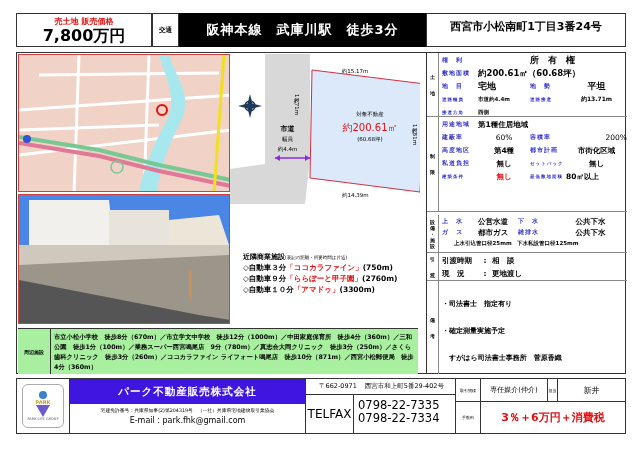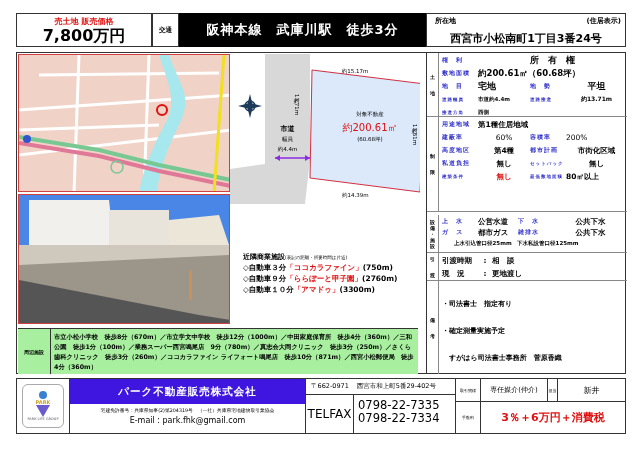--- a/index.html
+++ b/index.html
@@ -36,43 +36,39 @@
 .row .k.s{font-size:4.5px}
 .row .v{flex:1}
 .foot{left:16px;top:378px;width:610px;height:56px;border:1.5px solid #333;display:flex}
 .logo{width:53px;border-right:1px solid #333;display:flex;align-items:center;justify-content:center}
 .logo .in{width:42px;height:44px;border:1px solid #aaa;border-radius:6px;display:flex;flex-direction:column;align-items:center;justify-content:center;font-size:3.5px;color:#556}
 .company{width:236px;border-right:1px solid #333;display:flex;flex-direction:column}
 .company .nm{height:25px;background:#3f16e0;color:#fff;font-size:10.5px;font-weight:bold;display:flex;align-items:center;justify-content:center;letter-spacing:1px}
 .company .lic{font-size:4.8px;text-align:center;margin-top:3px}
 .company .em{font-size:8px;text-align:center;margin-top:3px}
 .contact{width:150px;border-right:1px solid #333;display:flex;flex-direction:column}
-.contact .zip{height:16px;border-bottom:1px solid #333;font-size:6.5px;display:flex;align-items:center;gap:8px;padding-left:5px}
+.contact .zip{height:16px;border-bottom:1px solid #333;font-size:6.5px;display:flex;align-items:center;gap:8px;padding-left:13px}
 .contact .ph{flex:1;display:flex}
 .contact .ph .lb{width:48px;border-right:1px solid #333;font-size:12px;display:flex;flex-direction:row;align-items:center;justify-content:center;line-height:8px}
 .contact .ph .nums{flex:1;font-size:11.5px;line-height:13px;padding:4px 0 0 4px}
 .deal{flex:1;display:flex;flex-direction:column}
 .deal .r1{height:23px;display:flex;border-bottom:1px solid #333}
 .deal .r2{flex:1;display:flex}
 .deal .c{display:flex;align-items:center;justify-content:center;border-right:1px solid #333}
 </style>
 </head>
 <body>
 
 <div class="abs bx hdr-price">
   <div class="l1">売土地 販売価格</div>
   <div class="l2">7,800万円</div>
 </div>
 <div class="abs bx hdr-trans">交通</div>
 <div class="abs hdr-station">阪神本線　武庫川駅　徒歩3分</div>
 <div class="abs bx hdr-loc">
-  <div class="t">
-      <span>所在地</span>
-      <span>(住居表示)</span>
-    </div>
   <div class="a">西宮市小松南町1丁目3番24号</div>
 </div>
 
 <div class="abs main"></div>
 
 <div class="abs map">
   <svg width="212" height="138" viewBox="0 0 212 138">
     <rect width="212" height="138" fill="#f1d2c6"></rect>
     <g stroke="#fff" stroke-width="3" fill="none">
       <path d="M0 55 L212 40"></path>
@@ -182,21 +178,21 @@
       </div>
     <div class="sc">
       <div class="row">
           <span class="k">用途地域</span>
           <span class="v" style="text-align:left">第1種住居地域</span>
         </div>
       <div class="row">
           <span class="k">建蔽率</span>
           <span style="width:52px;text-align:center;font-weight:normal">60%</span>
           <span class="k">容積率</span>
-          <span class="v" style="text-align:left;font-weight:normal">200%</span>
+          <span class="v" style="text-align:right;font-weight:normal">200%</span>
         </div>
       <div class="row">
           <span class="k">高度地区</span>
           <span style="width:52px;text-align:center">第4種</span>
           <span class="k">都市計画</span>
           <span class="v" style="text-align:center">市街化区域</span>
         </div>
       <div class="row">
           <span class="k">私道負担</span>
           <span style="width:52px;text-align:center">無し</span>

